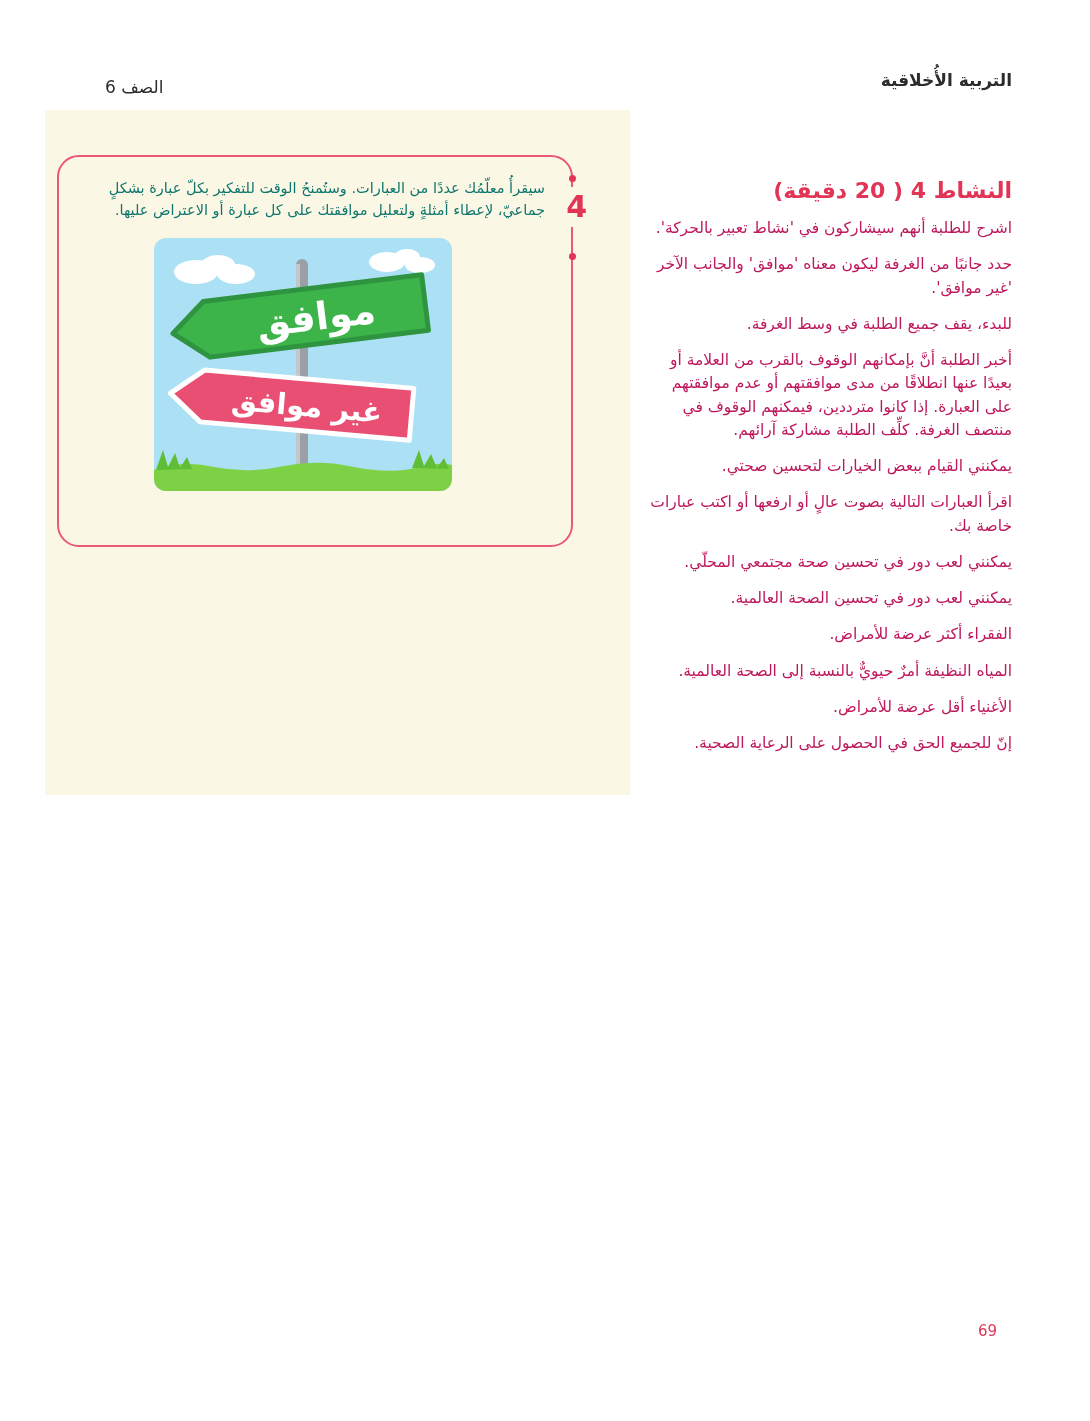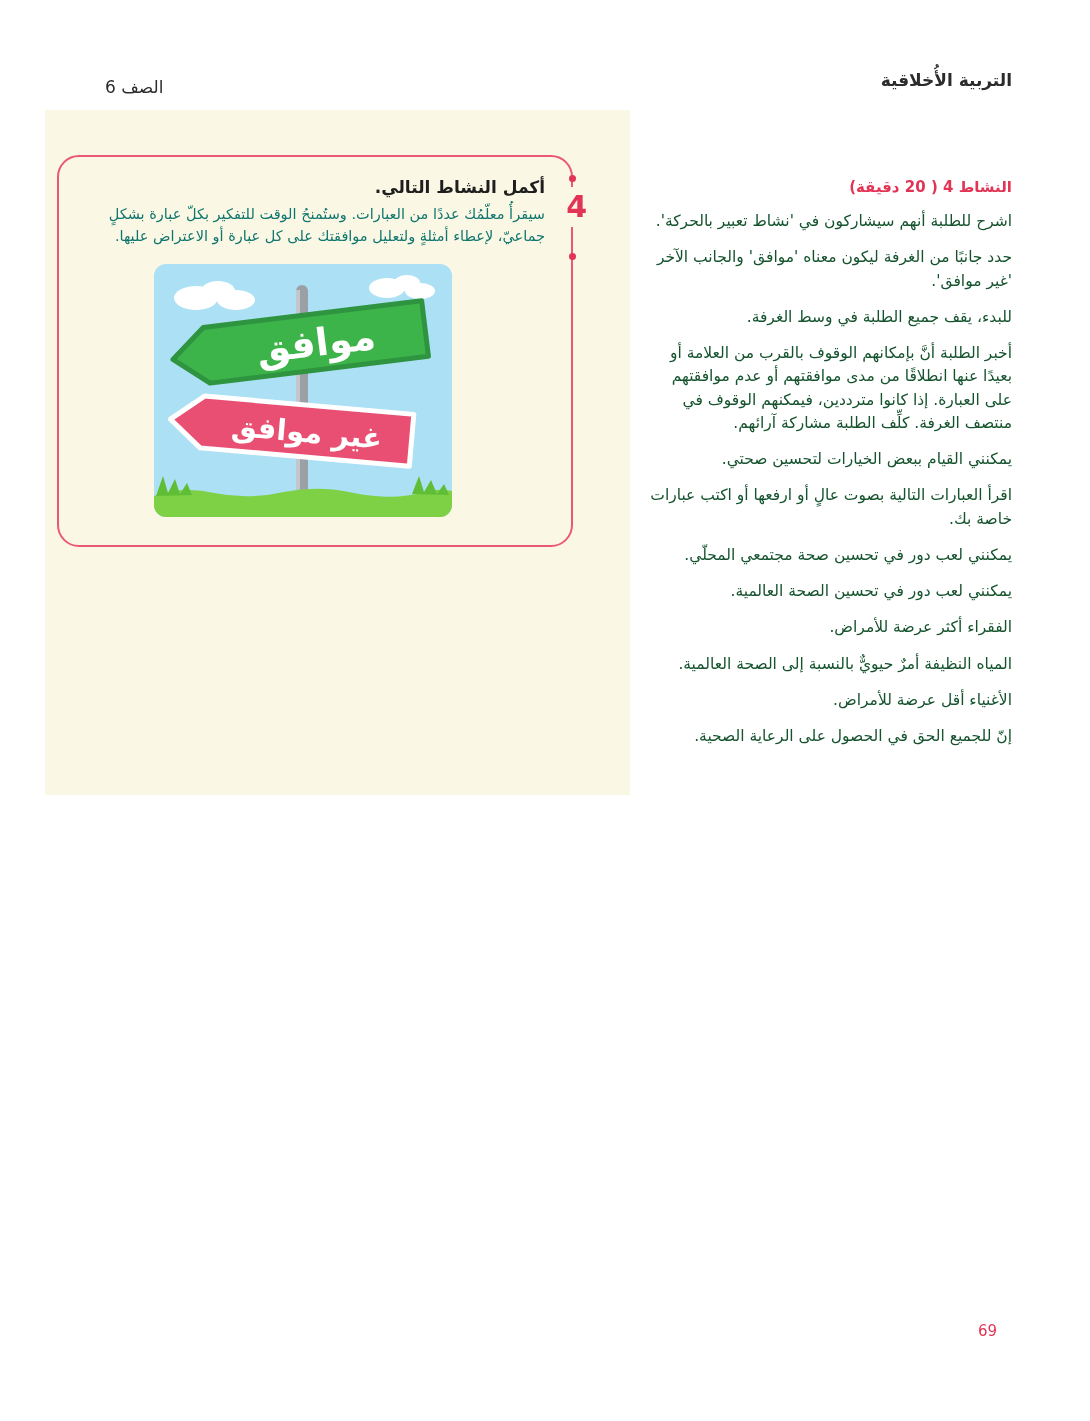--- a/index.html
+++ b/index.html
@@ -64,26 +64,26 @@
     border-radius:12px;overflow:hidden;
     position:relative;left:-12px;
   }
   .illustration svg{display:block;}
   
   .activity-col{
     position:absolute;top:178px;right:78px;width:372px;
     text-align:right;
   }
   .activity-title{
-    color:#e23556;font-weight:bold;font-size:15px;
+    color:#e23556;font-weight:bold;font-size:22px;
     margin:0 0 14px 0;
   }
   .para{
     margin:0 0 13px 0;
-    font-size:15.5px;line-height:1.5;color:#14532d;
+    font-size:15.5px;line-height:1.5;color:#be185d;
   }
   
   .page-number{
     position:absolute;top:1322px;right:93px;
     color:#e23556;font-weight:normal;font-size:15px;
   }
 </style>
 </head>
 <body>
 
@@ -91,21 +91,20 @@
 
   <div class="header-subject">التربية الأُخلاقية</div>
   <div class="header-grade">الصف 6</div>
 
   <div class="cream-panel">
     <div class="task-box">
       <span class="task-dot top"></span>
       <span class="task-number">4</span>
       <span class="task-dot bottom"></span>
 
-      <p class="task-title">أكمل النشاط التالي.</p>
       <p class="task-body">سيقرأُ معلّمُك عددًا من العبارات. وستُمنحُ الوقت للتفكير بكلّ عبارة بشكلٍ جماعيّ، لإعطاء أمثلةٍ ولتعليل موافقتك على كل عبارة أو الاعتراض عليها.</p>
 
       <div class="illustration">
         <svg width="298" height="253" viewBox="0 0 298 253" xmlns="http://www.w3.org/2000/svg">
 
           <rect x="0" y="0" width="298" height="253" fill="#ace0f4"></rect>
 
           <g fill="#ffffff">
             <ellipse cx="42" cy="34" rx="22" ry="12"></ellipse>
             <ellipse cx="64" cy="27" rx="17" ry="10"></ellipse>

